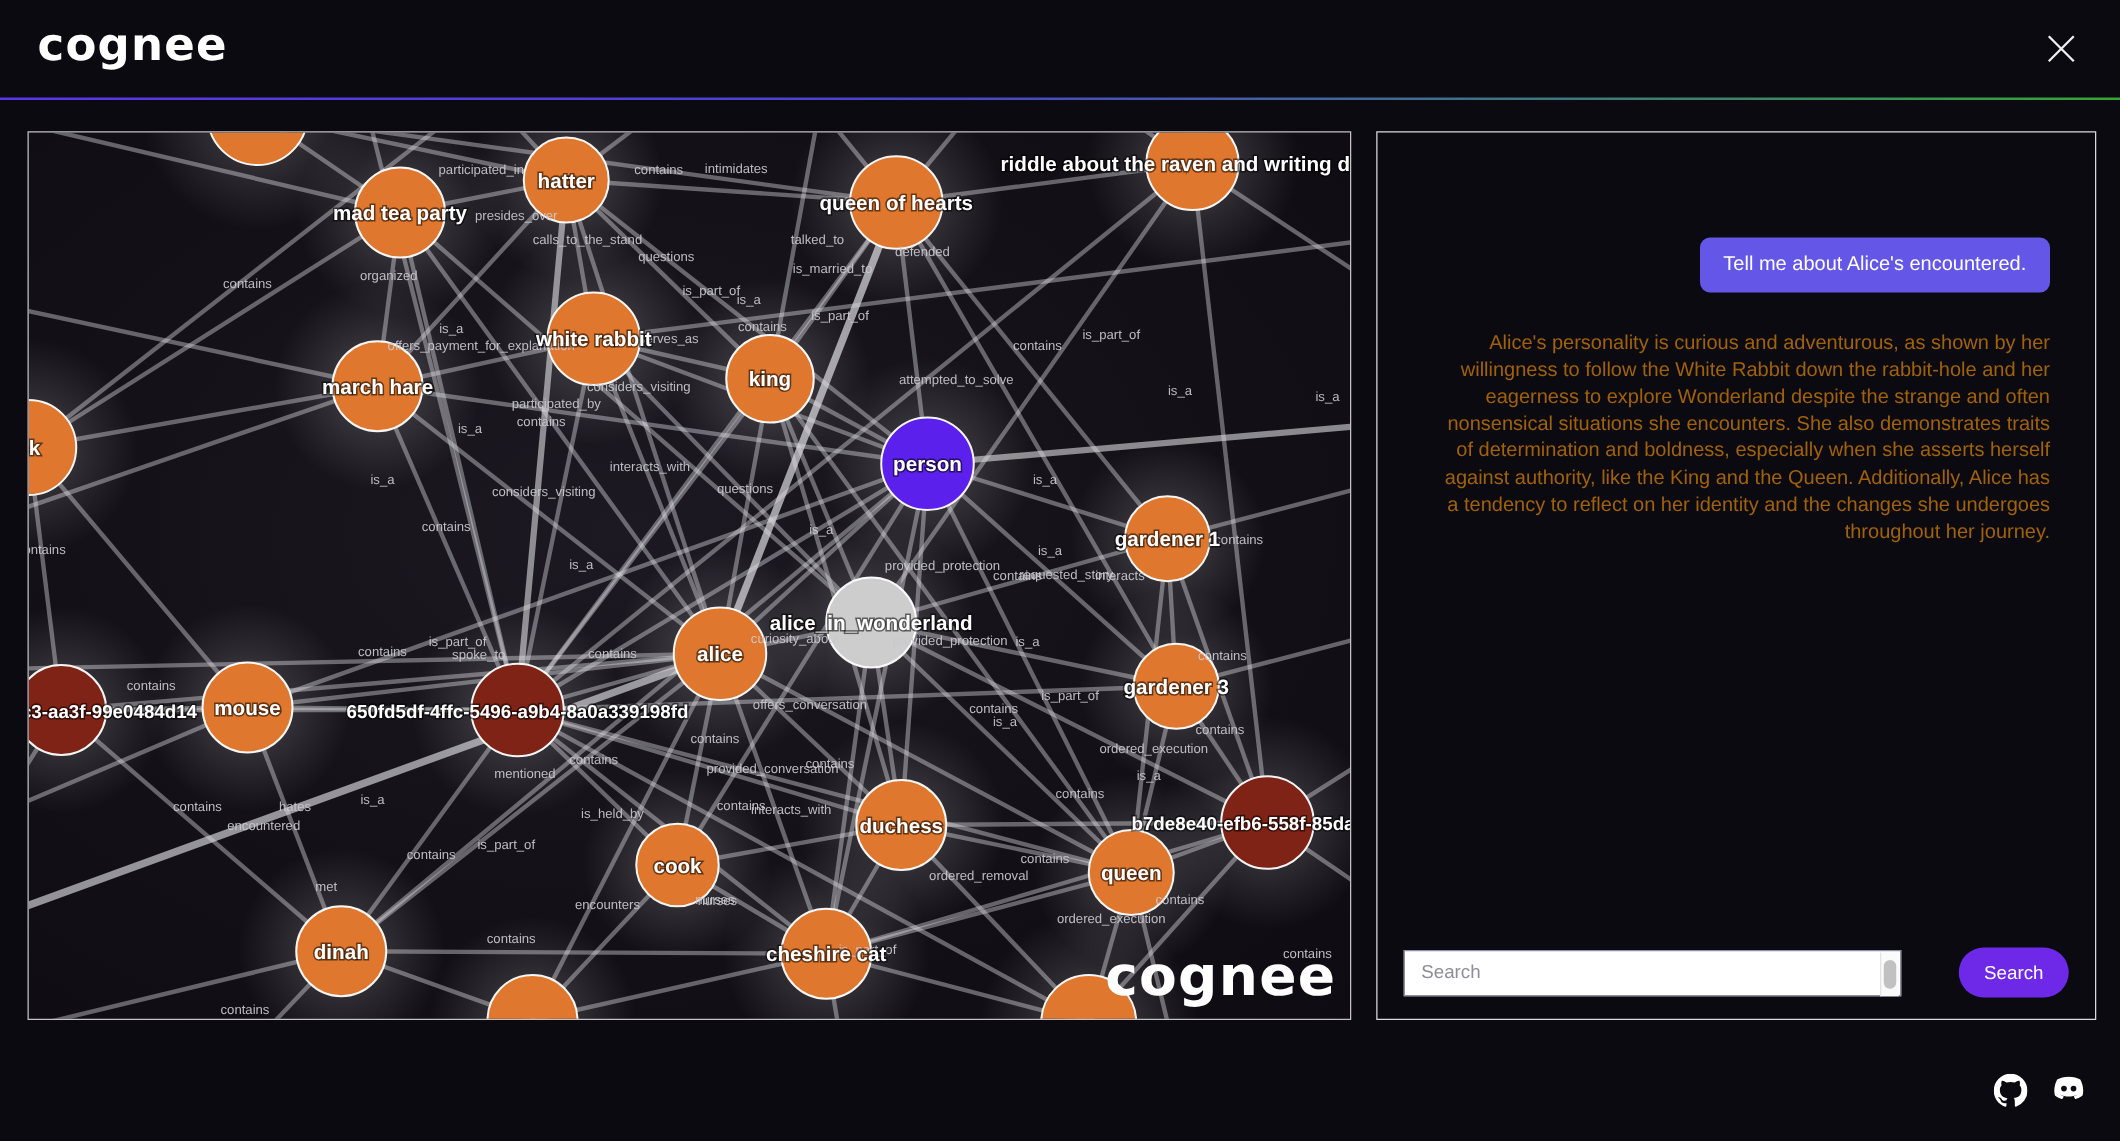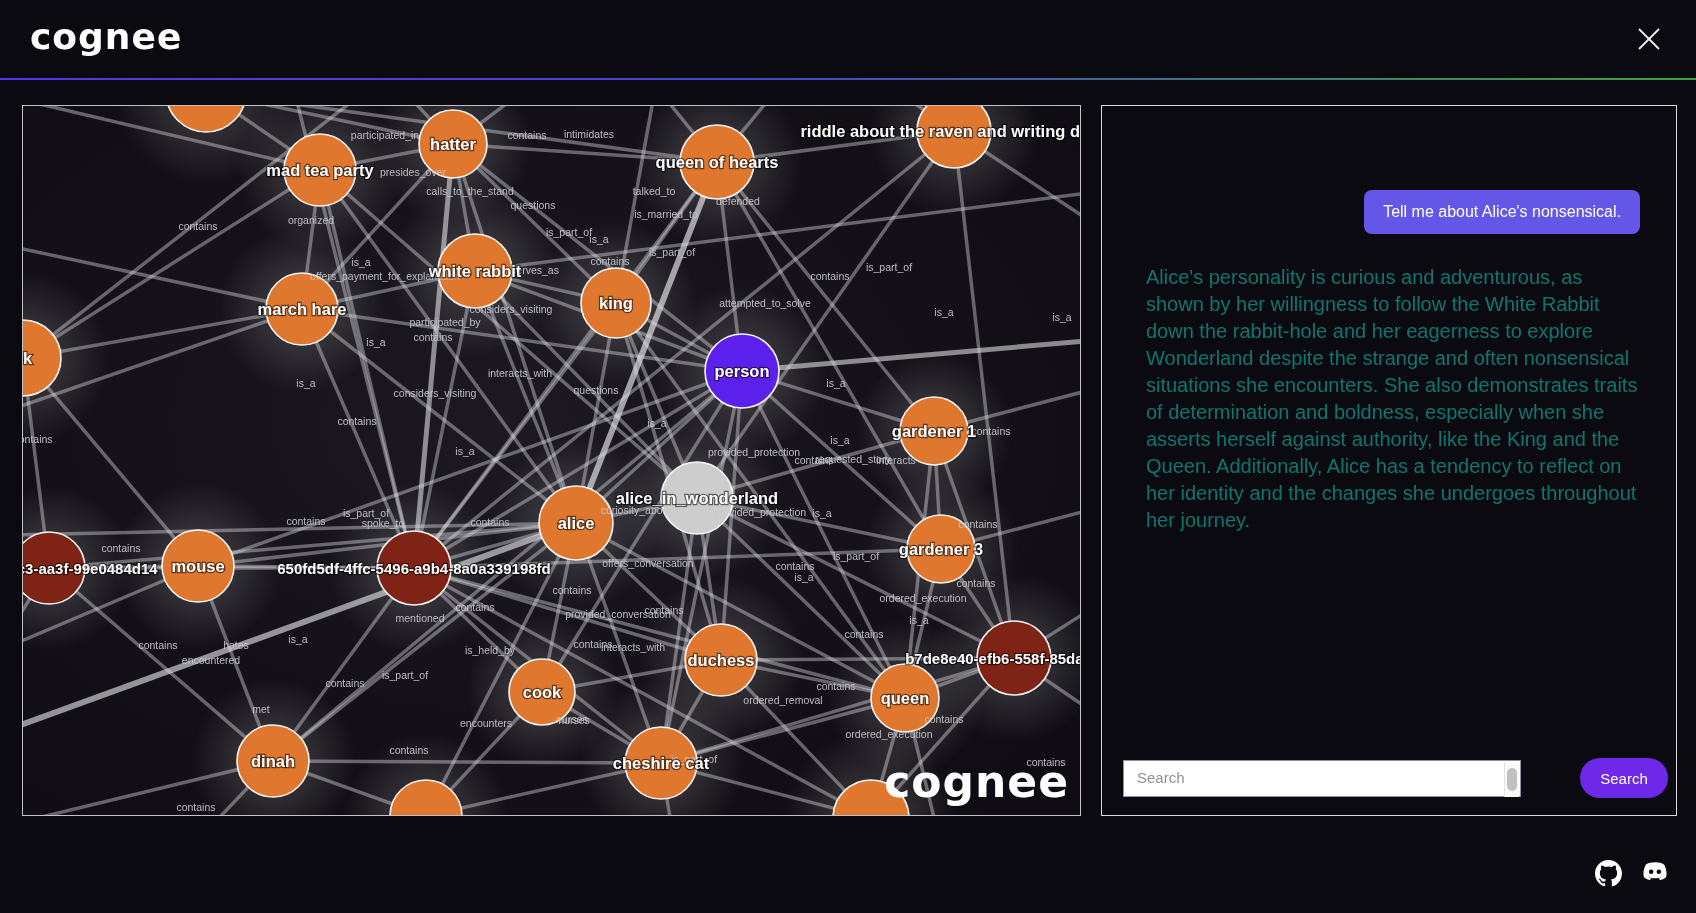--- a/index.html
+++ b/index.html
@@ -33,24 +33,24 @@
   .dropdown { position:absolute; left:22px; right:19px; top:19px; height:41px;
               background:#030303; border:1.5px solid #4334d0; border-radius:21px;
               display:flex; align-items:center; padding:0 40px 0 22px; cursor:pointer; }
   .dropdown-label { color:#f4f4f6; font-size:15.5px; white-space:nowrap; overflow:hidden; }
   .dropdown-chevron { position:absolute; right:18px; top:16px; }
 
   .chat { position:absolute; left:44px; right:36px; top:84px; }
   .bubble { background:#6457e8; color:#ffffff; font-size:16px; border-radius:8px;
             padding:13px 19px; width:max-content; max-width:100%;
             margin:0 0 30px auto; cursor:default; }
-  .answer { color:#0f766e; font-size:20px; line-height:1.35; }
+  .answer { color:#a16207; font-size:16px; line-height:1.35; text-align:right; }
   .answer.first { margin-bottom:27px; }
 
-  .search-row { position:absolute; left:21px; right:8px; bottom:18px; height:37px; }
+  .search-row { position:absolute; left:21px; right:21px; bottom:18px; height:37px; }
   .search-box { position:absolute; left:0; top:0; width:398px; height:37px; background:#ffffff;
                 border:1px solid #8d8da6; }
   .search-input { width:100%; height:100%; border:none; outline:none; resize:none; background:transparent;
                   font-family:"Liberation Sans", sans-serif; font-size:15px; color:#222;
                   padding:8px 22px 8px 13px; }
   .search-input::placeholder { color:#8e8e96; }
   .fake-scrollbar { position:absolute; right:1px; top:1px; width:15px; height:35px; background:#fafafa;
                     border-left:1px solid #e2e2e2; }
   .fake-thumb { position:absolute; right:2px; top:6px; width:10px; height:23px; background:#c1c1c1;
                 border-radius:6px; }
@@ -387,21 +387,21 @@
         <text x="638" y="663" class="node-label" font-size="16.5px">cheshire cat</text>
       </g>
   </svg>
   <div class="watermark">cognee</div>
 </div>
 
 <div class="right-panel">
 
 
   <div class="chat">
-    <div class="bubble">Tell me about Alice's nonsensical.</div>
+    <div class="bubble">Tell me about Alice's encountered.</div>
     <div class="answer first">Alice's personality is curious and adventurous, as shown by her willingness to follow the White Rabbit down the rabbit-hole and her eagerness to explore Wonderland despite the strange and often nonsensical situations she encounters. She also demonstrates traits of determination and boldness, especially when she asserts herself against authority, like the King and the Queen. Additionally, Alice has a tendency to reflect on her identity and the changes she undergoes throughout her journey.</div>
   </div>
 
   <div class="search-row">
     <div class="search-box">
       <textarea class="search-input" placeholder="Search" style=""></textarea>
       <div class="fake-scrollbar">
         <div class="fake-thumb"></div>
       </div>
     </div>

